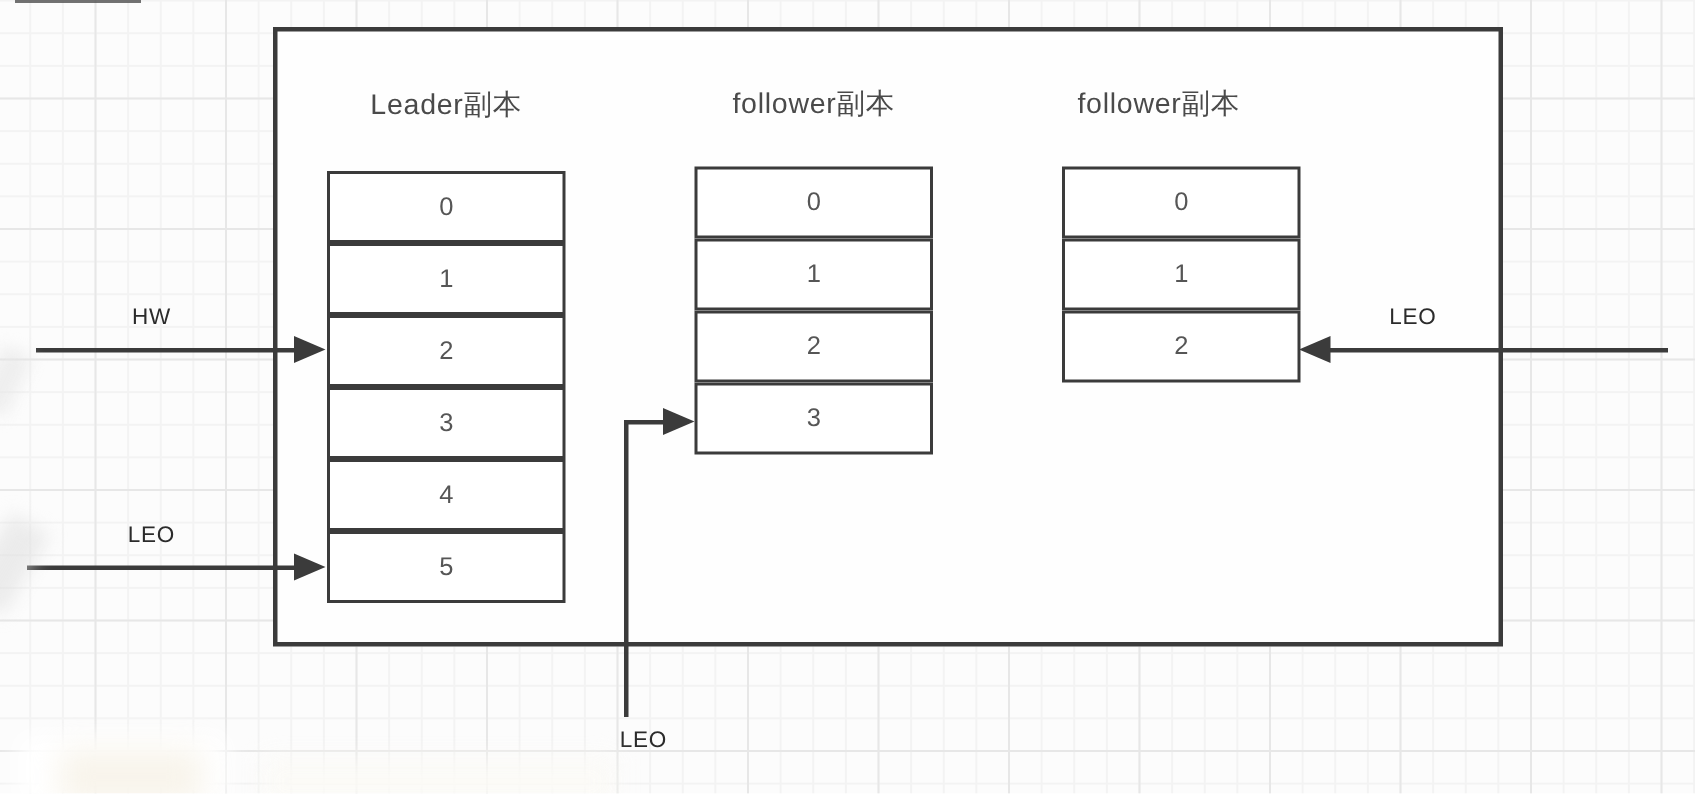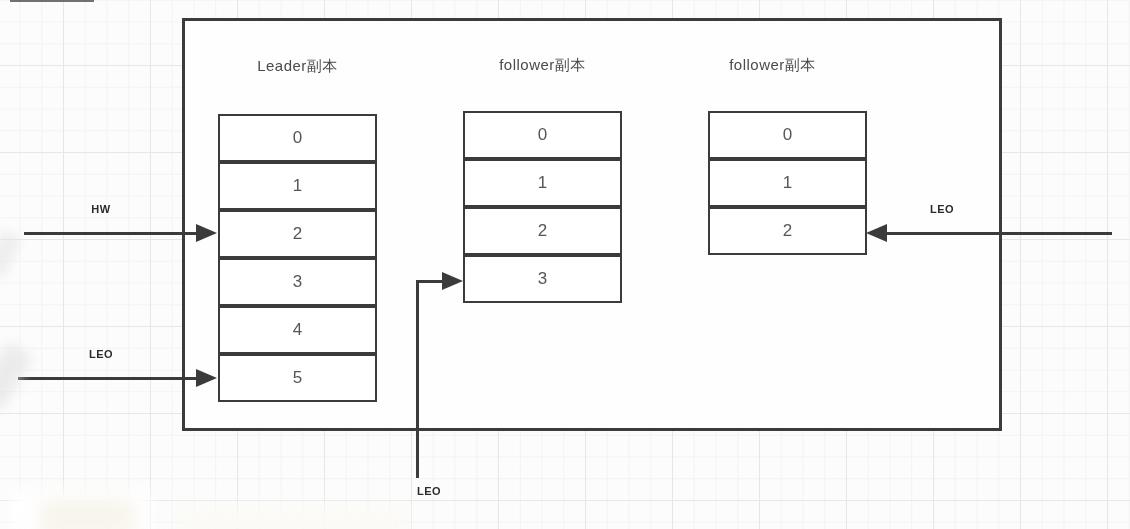--- a/index.html
+++ b/index.html
@@ -21,21 +21,21 @@
     position:absolute;left:182px;top:18px;
     width:820px;height:413px;
     box-sizing:border-box;
     border:3px solid #3b3b3b;
     background:#fefefe;
   }
   .col-title{
     position:absolute;
     width:159px;
     text-align:center;
-    font-size:15px;
+    font-size:19px;
     color:#4a4a4a;
     letter-spacing:0.5px;
   }
   .stack{position:absolute;width:159px;}
   .cell{
     width:155px;height:44px;
     border:2px solid #3b3b3b;
     background:#ffffff;
     text-align:center;
     line-height:44px;
@@ -53,22 +53,22 @@
   .head-left{
     position:absolute;width:0;height:0;
     border-right:21px solid #3b3b3b;
     border-top:9px solid transparent;
     border-bottom:9px solid transparent;
   }
   .marker-label{
     position:absolute;
     width:64px;
     text-align:center;
-    font-size:11px;
-    font-weight:bold;
+    font-size:15px;
+    font-weight:normal;
     color:#2b2b2b;
     letter-spacing:0.5px;
   }
   .smudge{position:absolute;pointer-events:none;}
 </style>
 </head>
 <body>
 
 <div id="stage">
 

